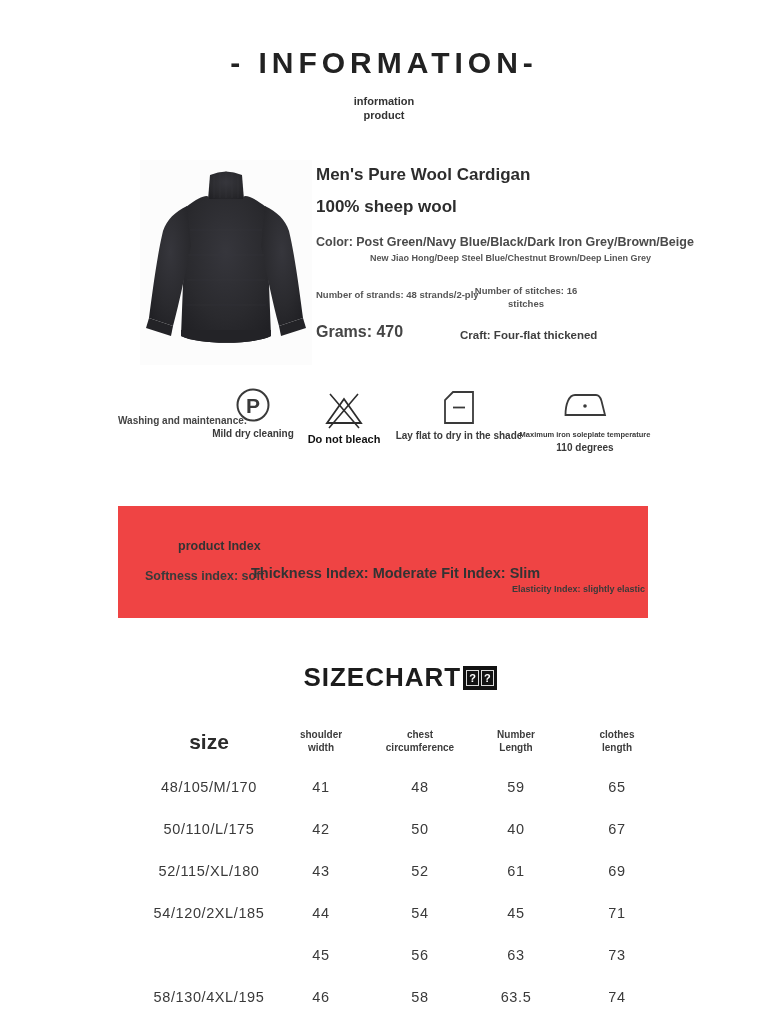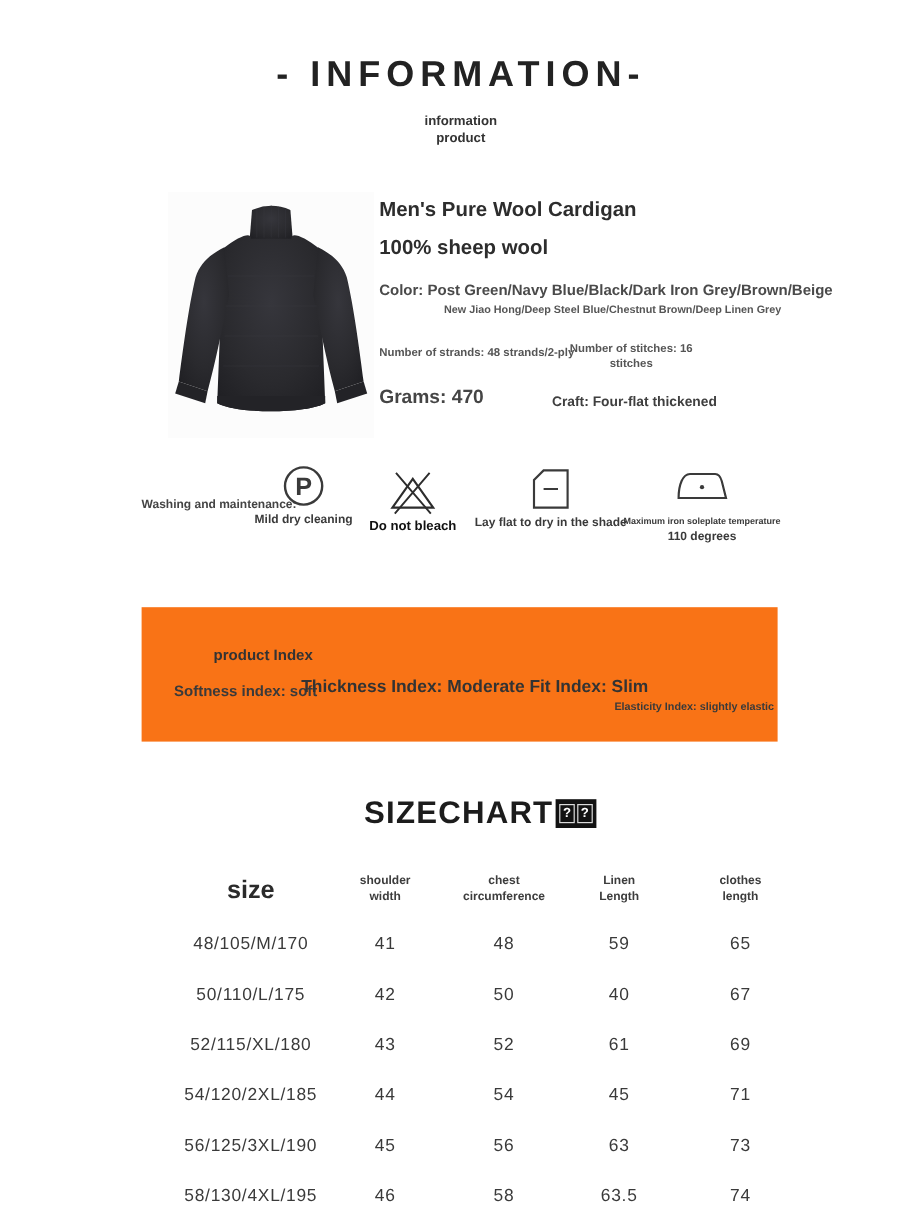--- a/index.html
+++ b/index.html
@@ -35,21 +35,21 @@
   .ci-2{left:389px;top:386px;width:140px;}
   .ci-3{left:515px;top:385px;width:140px;}
   .care-ico{display:block;height:40px;display:flex;align-items:flex-end;justify-content:center;}
   .ci-3 .care-ico{align-items:center;}
   .care-txt{margin-top:4px;font-size:10px;font-weight:600;color:#3a3a3a;text-align:center;white-space:nowrap;}
   .ci-1 .care-txt{font-size:11px;font-weight:800;color:#111;}
   .ci-3 .care-txt{font-size:7.5px;margin-top:5px;}
   .care-txt2{margin-top:3px;font-size:10px;font-weight:600;color:#3a3a3a;white-space:nowrap;}
 
   
-  .panel{position:absolute;left:118px;top:506px;width:530px;height:112px;background:#f97316;}
+  .panel{position:absolute;left:118px;top:506px;width:530px;height:112px;background:#ef4444;}
   .panel-title{position:absolute;left:60px;top:33px;font-size:12.5px;font-weight:700;color:#333;white-space:nowrap;}
   .panel-soft{position:absolute;left:27px;top:63px;font-size:12.5px;font-weight:700;color:#3a3a3a;white-space:nowrap;}
   .panel-thick{position:absolute;left:133px;top:59px;font-size:14.5px;font-weight:700;color:#333;white-space:nowrap;}
   .panel-elastic{position:absolute;left:394px;top:78px;font-size:9px;font-weight:700;color:#3a3a3a;white-space:nowrap;}
 
   
   .sc-head{position:absolute;top:662px;left:0;right:0;display:flex;justify-content:center;
            align-items:center;transform:translateX(16px);}
   .sc-title{font-size:26px;font-weight:800;letter-spacing:1px;color:#1c1c1c;}
   .sc-badge{margin-left:2px;background:#121212;display:flex;align-items:center;gap:2px;
@@ -187,21 +187,21 @@
     <span class="c0 th-size">size</span>
     <span class="c1 th">
       <span class="thl">shoulder</span>
       <span class="thl">width</span>
     </span>
     <span class="c2 th">
       <span class="thl">chest</span>
       <span class="thl">circumference</span>
     </span>
     <span class="c3 th">
-      <span class="thl">Linen</span>
+      <span class="thl">Number</span>
       <span class="thl">Length</span>
     </span>
     <span class="c4 th">
       <span class="thl">clothes</span>
       <span class="thl">length</span>
     </span>
   </div>
 
   <div class="tbody">
     <div class="trow">
@@ -226,21 +226,20 @@
       <span class="c4 td">69</span>
     </div>
     <div class="trow">
       <span class="c0 td">54/120/2XL/185</span>
       <span class="c1 td">44</span>
       <span class="c2 td">54</span>
       <span class="c3 td">45</span>
       <span class="c4 td">71</span>
     </div>
     <div class="trow">
-      <span class="c0 td">56/125/3XL/190</span>
       <span class="c1 td">45</span>
       <span class="c2 td">56</span>
       <span class="c3 td">63</span>
       <span class="c4 td">73</span>
     </div>
     <div class="trow">
       <span class="c0 td">58/130/4XL/195</span>
       <span class="c1 td">46</span>
       <span class="c2 td">58</span>
       <span class="c3 td">63.5</span>

